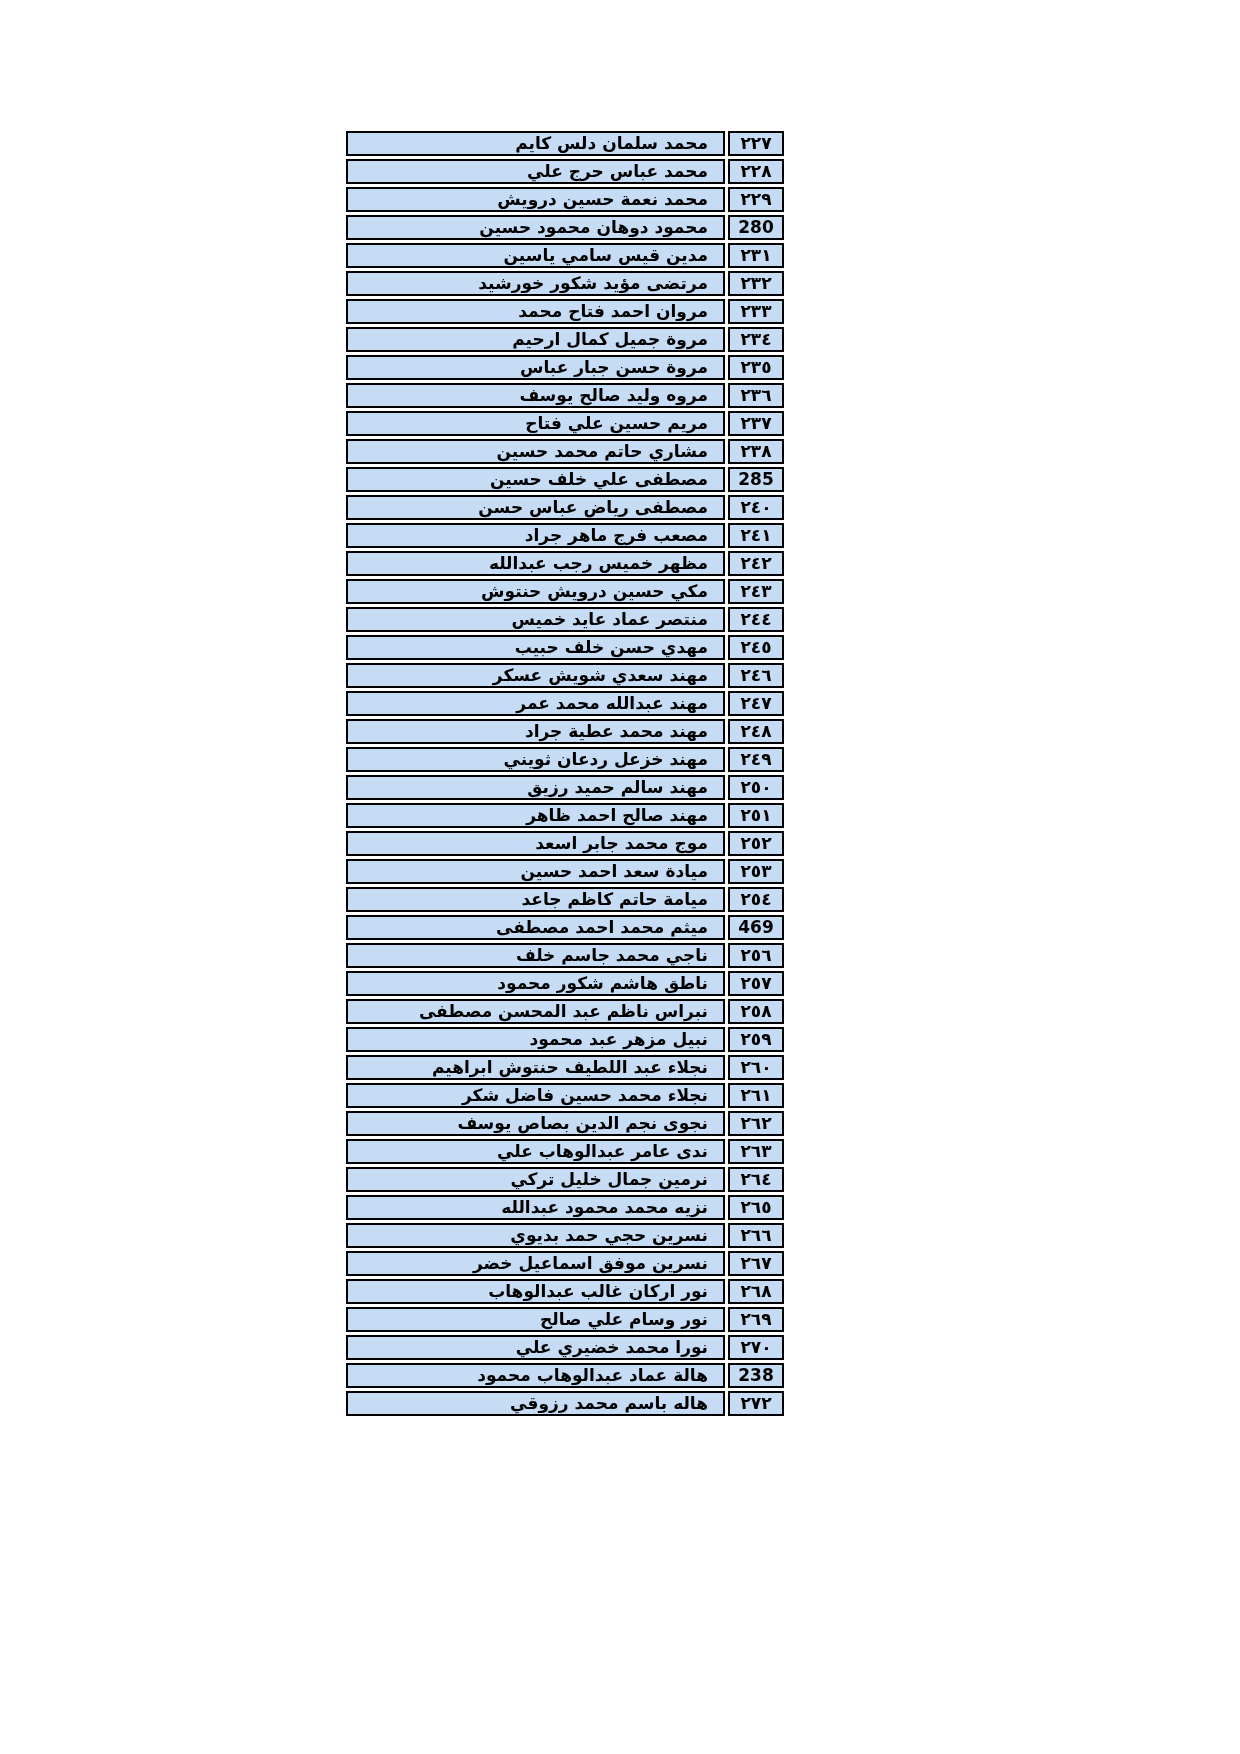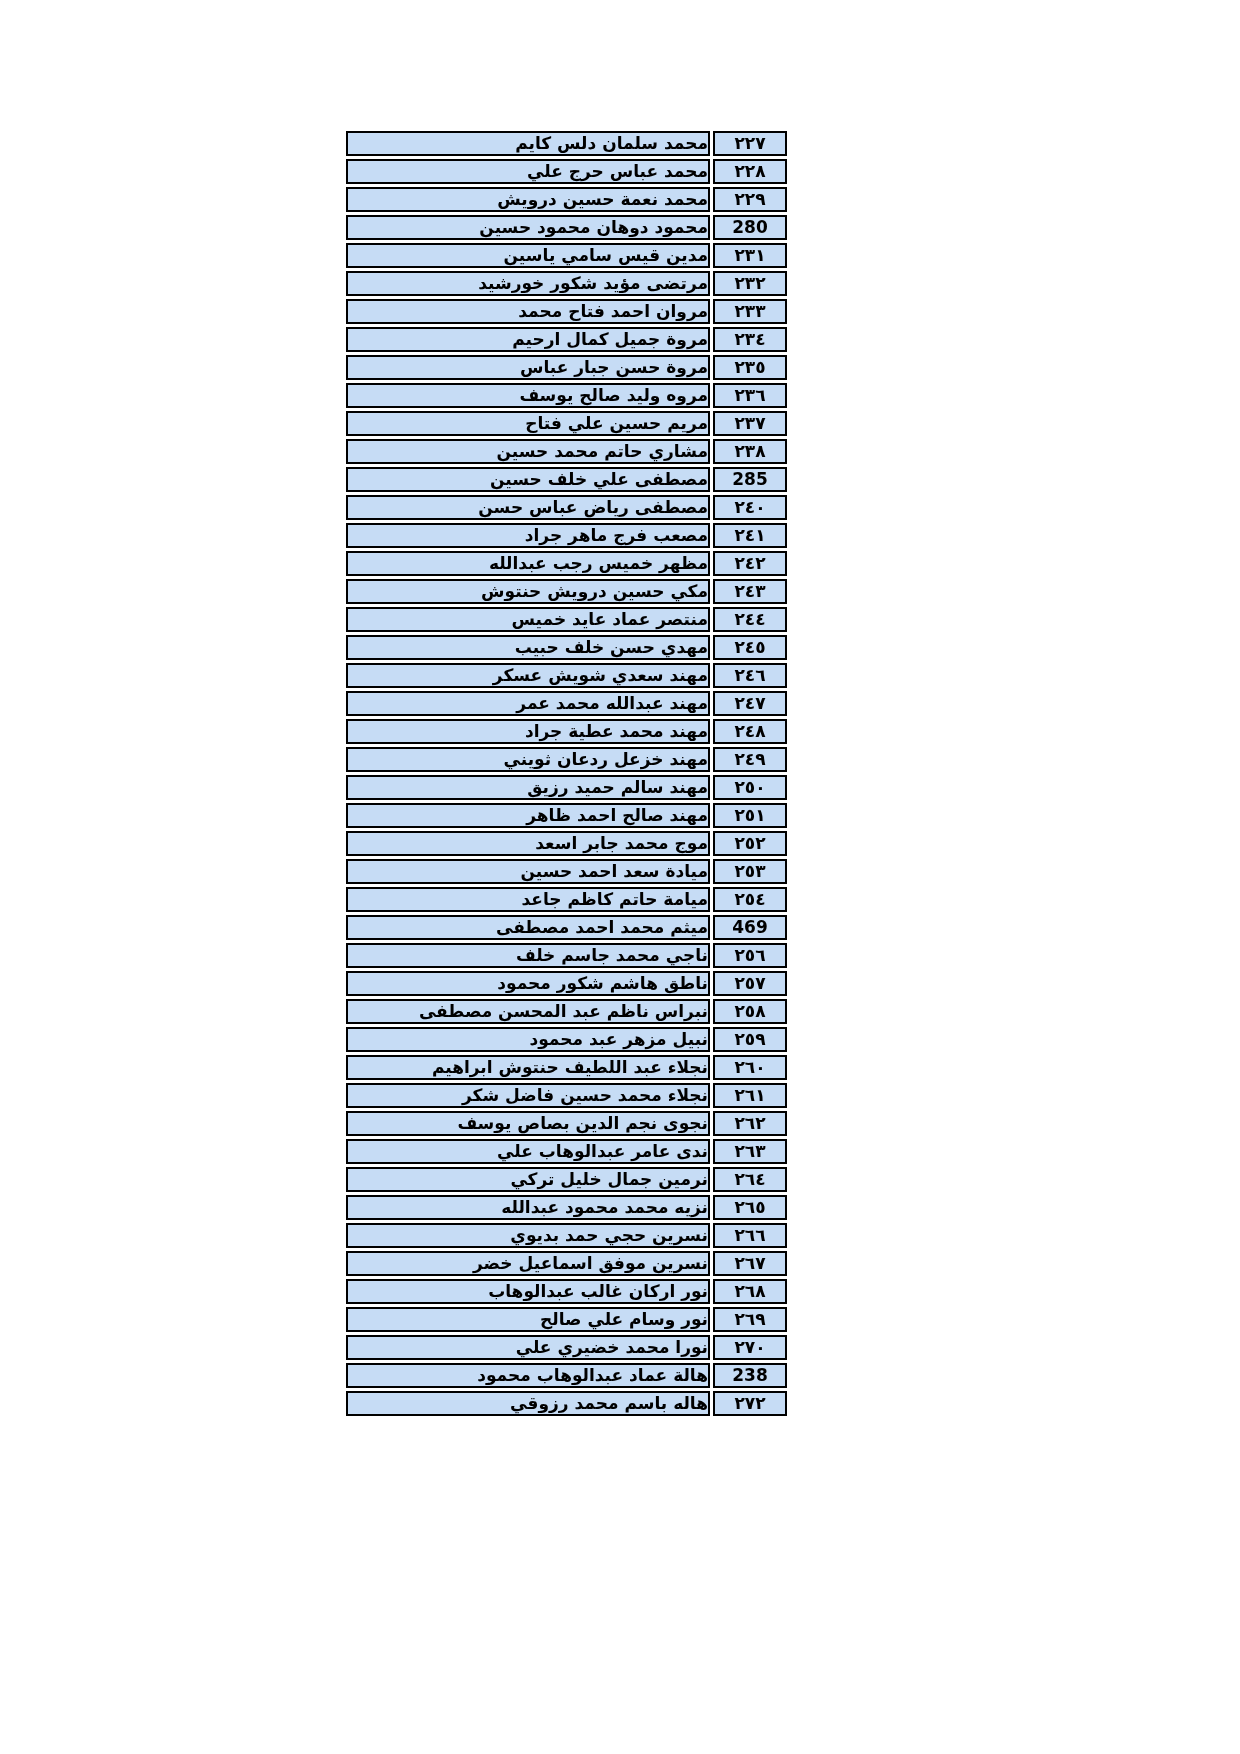--- a/index.html
+++ b/index.html
@@ -31,27 +31,27 @@
     font-weight: bold;
     font-size: 17px;
     color: #000000;
     white-space: nowrap;
     overflow: hidden;
   }
   td.no {
     width: 48px;
     min-width: 48px;
     text-align: center;
-    padding: 0 11px;
+    padding: 0 2px;
   }
   td.name {
     width: 358px;
     min-width: 358px;
     text-align: right;
-    padding: 0 0 0 2px;
+    padding: 0 15px 0 2px;
   }
 </style>
 </head>
 <body>
 
 <div class="page">
   <table class="roster" dir="rtl">
     <tbody>
         <tr>
           <td class="no">٢٢٧</td>

